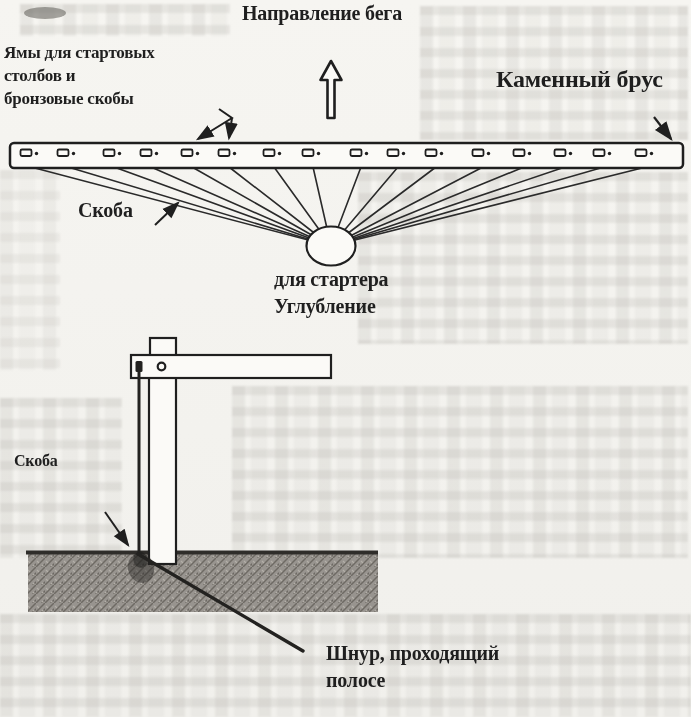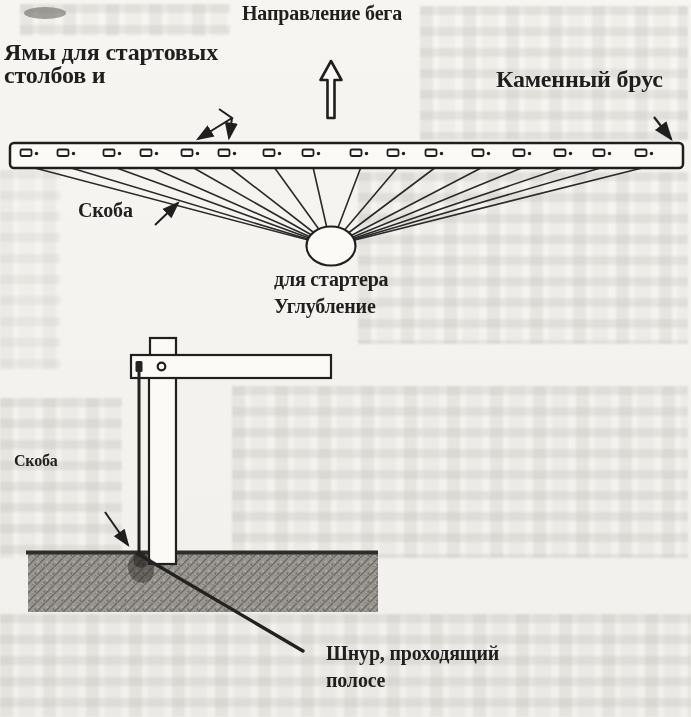--- a/index.html
+++ b/index.html
@@ -133,23 +133,24 @@
       <ellipse cx="143" cy="560" rx="7" ry="8" fill="rgba(28,27,25,.5)"></ellipse>
     </g>
 
     <rect x="135.5" y="361" width="7" height="11" rx="1.5" fill="#232220"></rect>
     <line x1="139" y1="366" x2="139" y2="556" stroke="#232220" stroke-width="3"></line>
     <line x1="138" y1="554" x2="303" y2="651" stroke="#232220" stroke-width="3.4" stroke-linecap="round"></line>
   </svg>
 
   <div class="lbl" style="left:242px;top:2px;font-size:20px;">Направление бега</div>
 
-  <div class="lbl" style="left:4px;top:41px;font-size:24px;line-height:23px;">
+  <div class="lbl" style="left:4px;top:41px;font-size:17px;line-height:23px;">
     <div>Ямы для стартовых</div>
     <div>столбов и</div>
+    <div>бронзовые скобы</div>
   </div>
 
   <div class="lbl" style="left:496px;top:68px;font-size:24px;">Каменный брус</div>
 
   <div class="lbl" style="left:78px;top:199px;font-size:20px;">Скоба</div>
 
   <div class="lbl" style="left:274px;top:266px;font-size:20px;line-height:27px;">
     <div>для стартера</div>
     <div>Углубление</div>
   </div>

